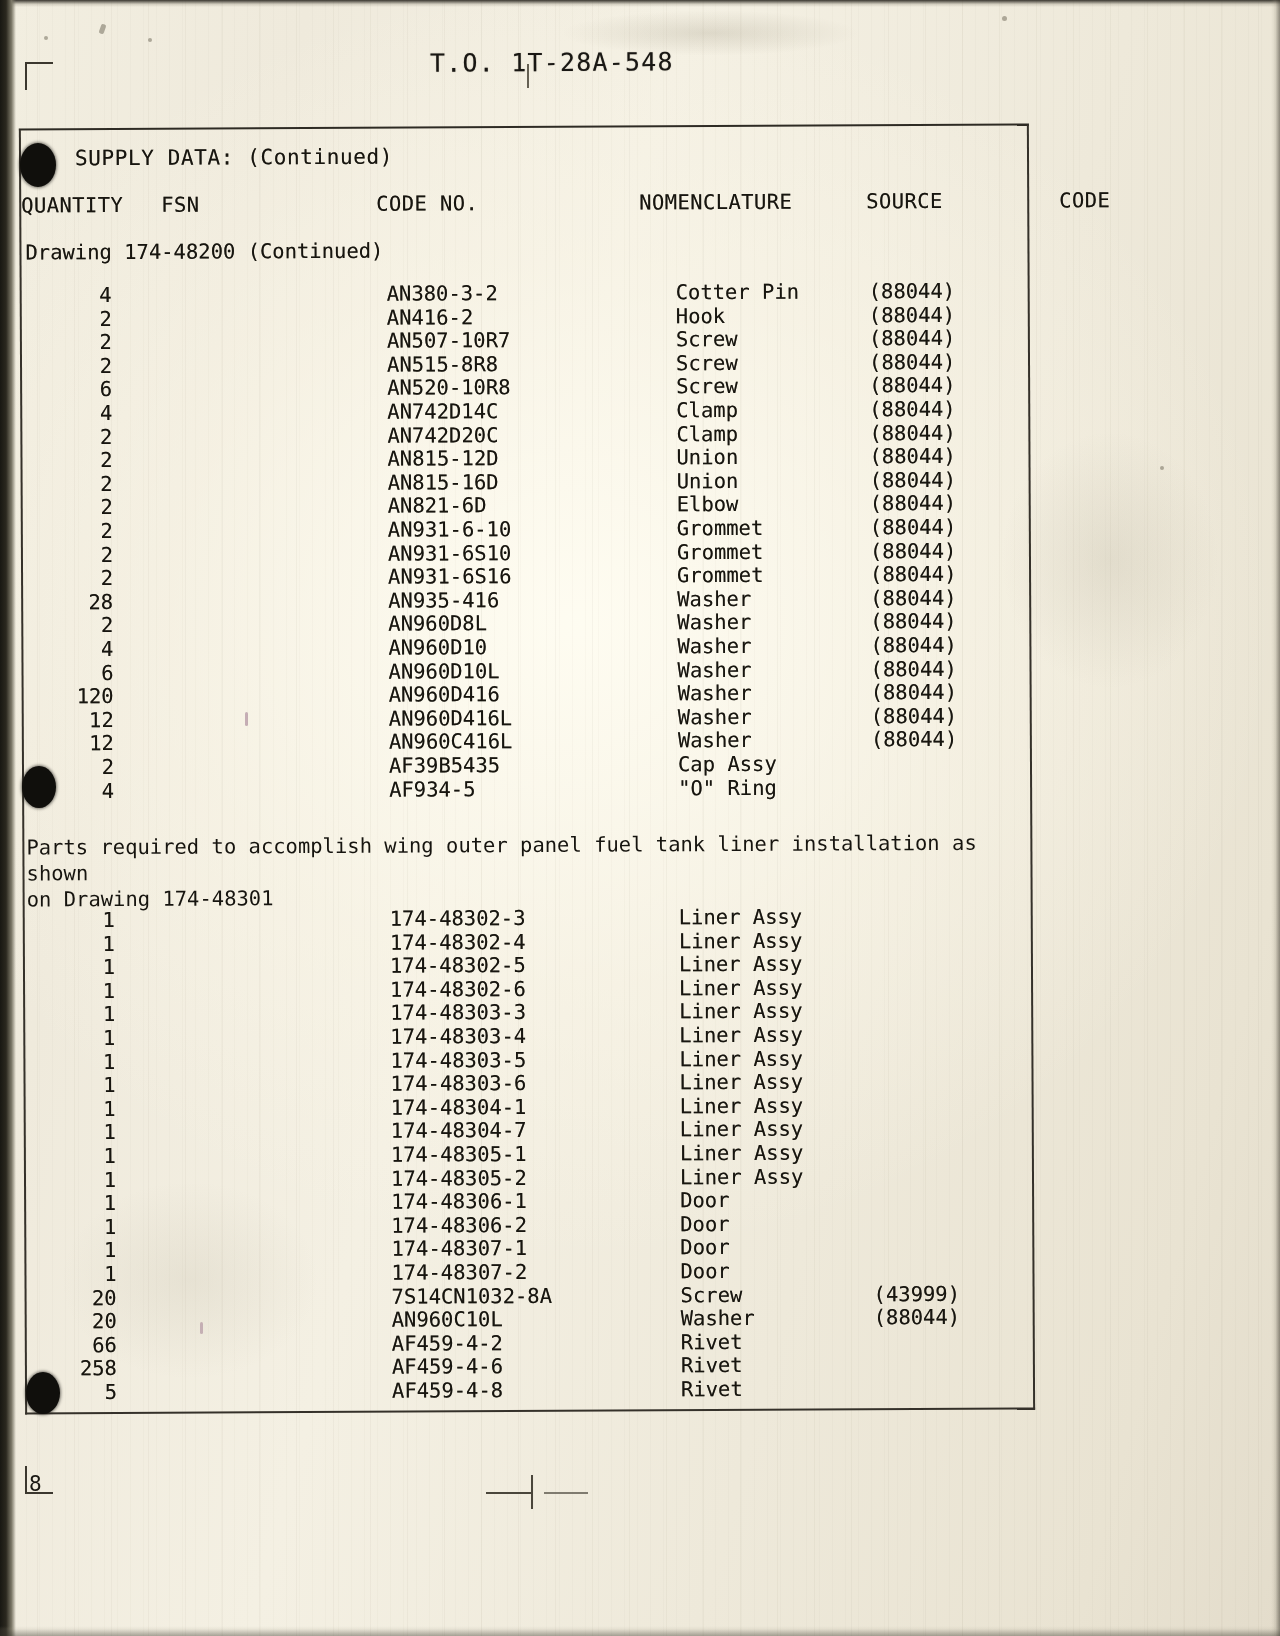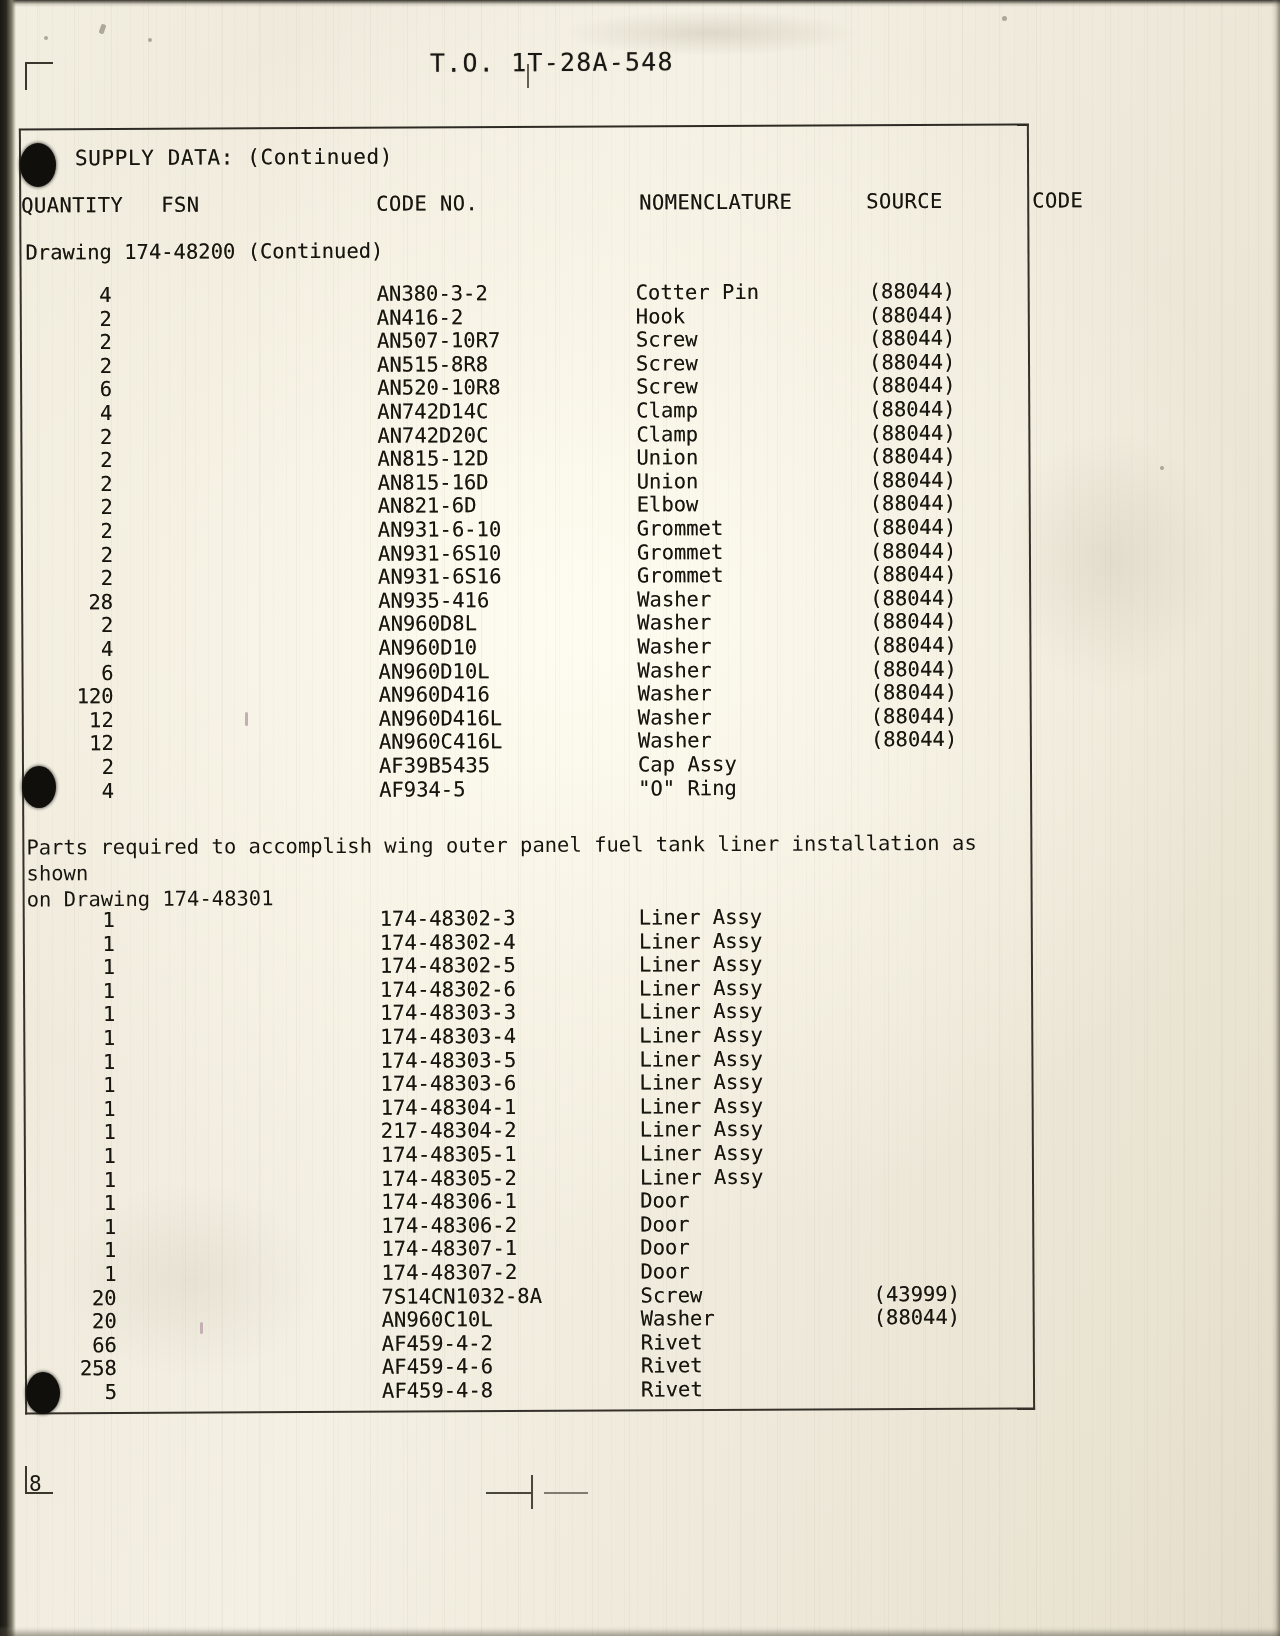--- a/index.html
+++ b/index.html
@@ -142,40 +142,40 @@
   }
 
   
   #col-headers { position: absolute; left: 0; top: 65px; width: 100%; height: 28px; }
   .colhead { position: absolute; top: 0; font-size: 20.5px; letter-spacing: 0.4px; }
   #head-quantity { left: 2px; }
   #head-fsn      { left: 142px; }
   #head-partno   { left: 357px; }
   #head-nomen    { left: 620px; }
   #head-source   { left: 847px; }
-  #head-code     { left: 1013px; }
+  #head-code     { left: 1040px; }
 
   #group-1-label {
     left: 6px; top: 112px;
     font-size: 20.5px;
   }
 
   
   .row {
     position: absolute;
     left: 0;
     width: 100%;
     height: 23.6px;
     font-size: 20.5px;
   }
   .cell { position: absolute; top: 0; white-space: nowrap; }
   .c-qty    { right: 918px; text-align: right; }
   .c-fsn    { left: 142px; }
-  .c-part   { left: 357px; }
-  .c-nomen  { left: 616px; }
+  .c-part   { left: 367px; }
+  .c-nomen  { left: 656px; }
   .c-source { left: 849px; }
 
   #para-1 {
     position: absolute;
     left: 4px;
     top: 706px;
     width: 1000px;
     font-size: 20.5px;
     line-height: 26px;
     color: #16140f;
@@ -493,21 +493,21 @@
         <div class="row" style="top: 968.8px;">
           <span class="typed cell c-qty">1</span>
           <span class="typed cell c-fsn"></span>
           <span class="typed cell c-part">174-48304-1</span>
           <span class="typed cell c-nomen">Liner Assy</span>
           <span class="typed cell c-source"></span>
         </div>
         <div class="row" style="top: 992.4px;">
           <span class="typed cell c-qty">1</span>
           <span class="typed cell c-fsn"></span>
-          <span class="typed cell c-part">217-48304-2</span>
+          <span class="typed cell c-part">174-48304-7</span>
           <span class="typed cell c-nomen">Liner Assy</span>
           <span class="typed cell c-source"></span>
         </div>
         <div class="row" style="top: 1016px;">
           <span class="typed cell c-qty">1</span>
           <span class="typed cell c-fsn"></span>
           <span class="typed cell c-part">174-48305-1</span>
           <span class="typed cell c-nomen">Liner Assy</span>
           <span class="typed cell c-source"></span>
         </div>

